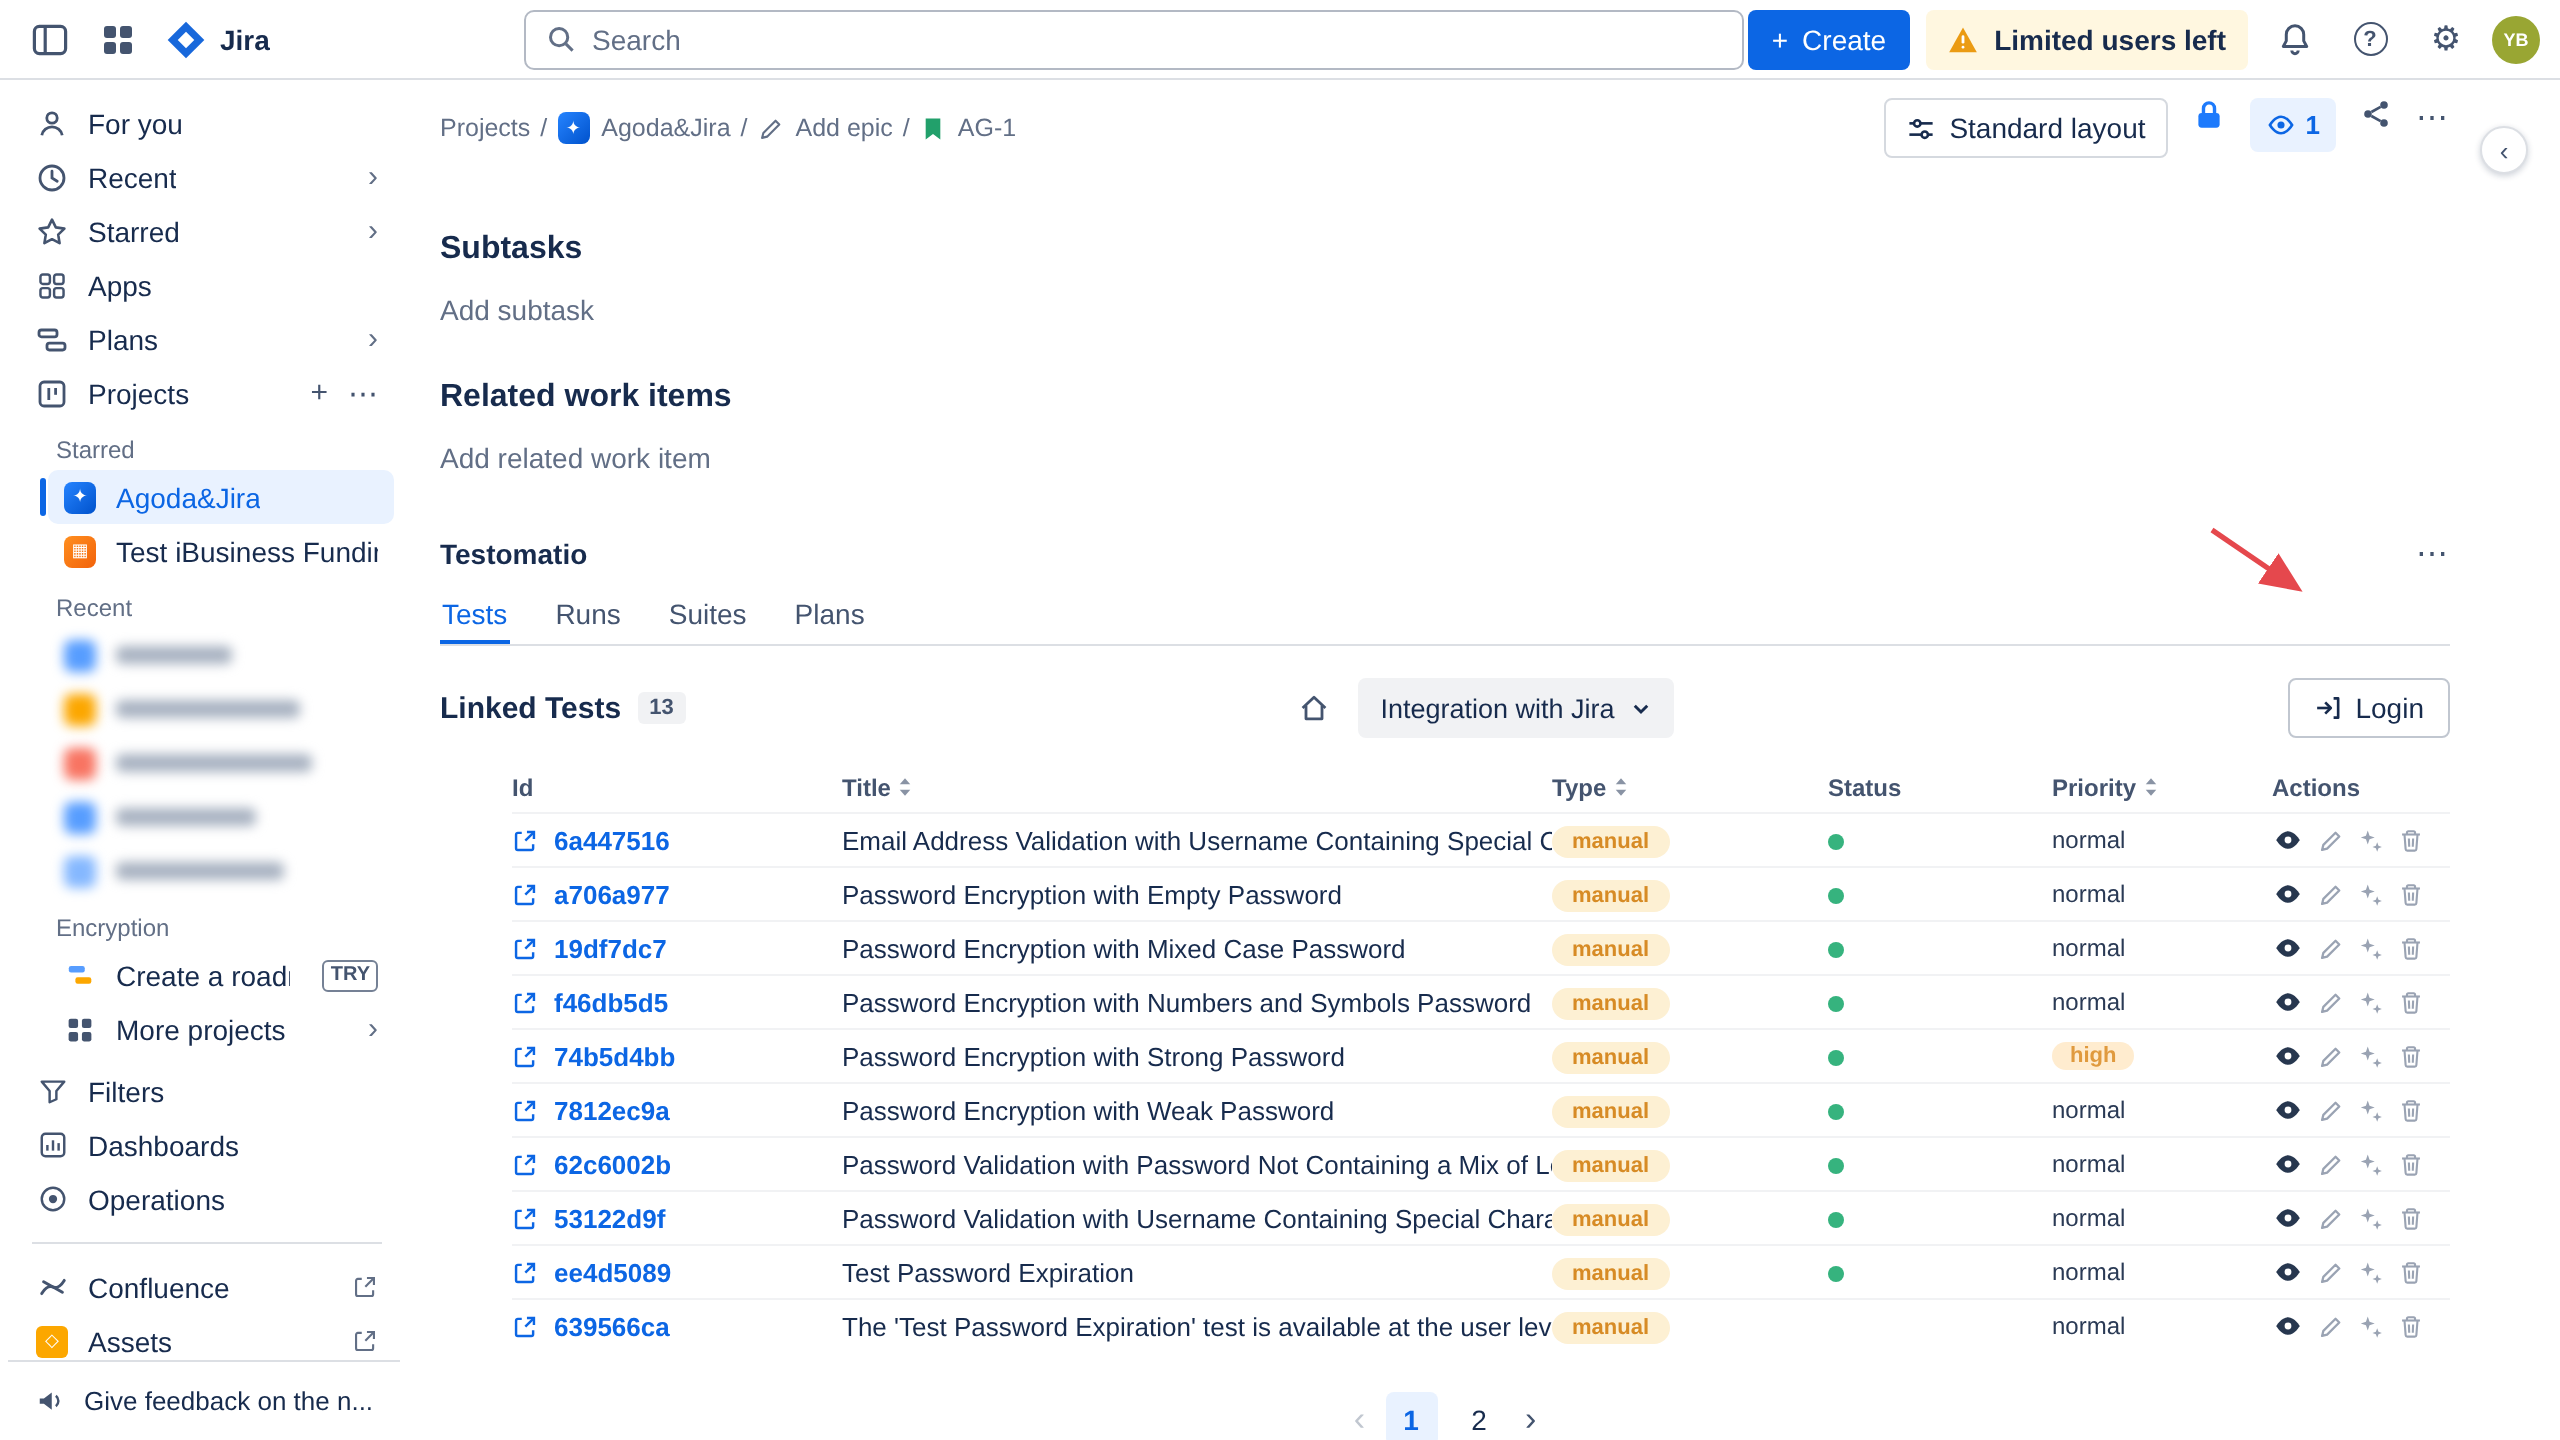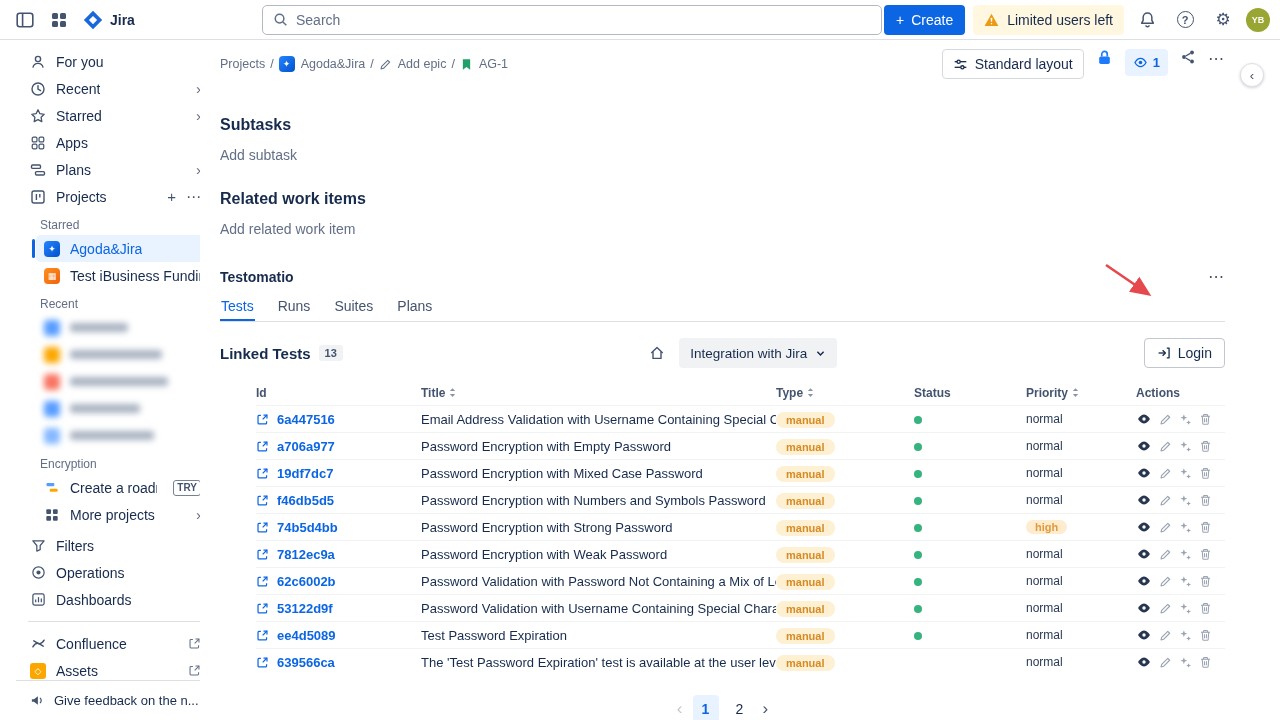--- a/index.html
+++ b/index.html
@@ -12,27 +12,27 @@
   .tb-left { display:flex; align-items:center; gap:4px; width:250px; flex:none; }
   .icon-btn { width:30px; height:30px; display:flex; align-items:center; justify-content:center; border-radius:4px; color:#44546f; cursor:pointer; background:none; border:none; }
   .logo-wrap { display:flex; align-items:center; gap:6px; padding:0 4px; }
   .logo-name { font-weight:700; font-size:14px; color:#172b4d; }
   .search-wrap { flex:1; max-width:656px; }
   .search-box { height:30px; border:1px solid #b3b9c4; border-radius:5px; display:flex; align-items:center; gap:8px; padding:0 10px; color:#626f86; background:#fff; }
   .search-box input { border:none; outline:none; flex:1; font-size:14px; font-family:inherit; color:#172b4d; background:transparent; }
   .search-box input::placeholder { color:#626f86; }
   .tb-right { margin-left:auto; display:flex; align-items:center; gap:8px; flex:none; }
   .btn-create { background:#0c66e4; color:#fff; border:none; border-radius:4px; height:30px; padding:0 12px; display:flex; align-items:center; gap:7px; font-size:14px; font-weight:500; font-family:inherit; cursor:pointer; }
-  .btn-limited { background:#fff7e0; color:#172b4d; border:none; border-radius:4px; height:30px; padding:0 11px; display:flex; align-items:center; gap:8px; font-size:14px; font-weight:400; font-family:inherit; cursor:pointer; }
+  .btn-limited { background:#fff7e0; color:#172b4d; border:none; border-radius:4px; height:30px; padding:0 11px; display:flex; align-items:center; gap:8px; font-size:14px; font-weight:700; font-family:inherit; cursor:pointer; }
   .gear-glyph { font-size:17px; line-height:1; }
   .help-circle { width:17px; height:17px; border:1.6px solid #44546f; border-radius:50%; font-size:11px; font-weight:700; display:flex; align-items:center; justify-content:center; }
   .avatar { width:24px; height:24px; border-radius:50%; background:#99a633; color:#fff; font-size:9px; font-weight:700; display:flex; align-items:center; justify-content:center; cursor:pointer; }
 
   
-  .sidebar { position:absolute; left:16px; top:40px; bottom:0; width:200px; border-right:1px solid #dcdfe4; background:#fff; display:flex; flex-direction:column; }
+  .sidebar { position:absolute; left:4px; top:40px; bottom:0; width:200px; border-right:1px solid #dcdfe4; background:#fff; display:flex; flex-direction:column; }
   .sb-scroll { flex:1; overflow:hidden; padding:8px 6px 0 6px; }
   .s-item { display:flex; align-items:center; gap:10px; height:27px; padding:0 8px; border-radius:5px; color:#172b4d; font-size:14px; cursor:pointer; position:relative; }
   .s-item .s-icon { width:16px; height:16px; color:#44546f; flex:none; display:flex; align-items:center; justify-content:center; }
   .s-item .s-label { white-space:nowrap; overflow:hidden; }
   .s-item .chev { margin-left:auto; color:#626f86; font-size:15px; line-height:1; }
   .s-item .row-actions { margin-left:auto; display:flex; gap:10px; color:#44546f; font-size:15px; }
   .s-item.selected { background:#e9f2ff; color:#0c66e4; font-weight:500; }
   .s-item.selected::before { content:""; position:absolute; left:-4px; top:4px; bottom:4px; width:3px; border-radius:2px; background:#0c66e4; }
   .s-section { font-size:12px; color:#626f86; padding:8px 8px 3px 10px; margin-left:8px; }
   .nested { margin-left:14px; }
@@ -315,36 +315,36 @@
       <span class="s-icon">
           <svg width="15" height="15" viewBox="0 0 16 16" fill="none" stroke="currentColor" stroke-width="1.3" stroke-linejoin="round">
             <path d="M2 3 H14 L9.8 8 V12.4 L6.2 14 V8 Z"></path>
           </svg>
         </span>
       <span class="s-label">Filters</span>
     </div>
     <div class="s-item">
       <span class="s-icon">
           <svg width="15" height="15" viewBox="0 0 16 16" fill="none" stroke="currentColor" stroke-width="1.3">
-            <circle cx="8" cy="8" r="6"></circle>
-            <circle cx="8" cy="8" r="2.2" fill="currentColor" stroke="none"></circle>
-          </svg>
-        </span>
-      <span class="s-label">Operations</span>
-    </div>
-    <div class="s-item">
-      <span class="s-icon">
-          <svg width="15" height="15" viewBox="0 0 16 16" fill="none" stroke="currentColor" stroke-width="1.3">
             <rect x="2" y="2" width="12" height="12" rx="2"></rect>
             <line x1="5" y1="11" x2="5" y2="8"></line>
             <line x1="8" y1="11" x2="8" y2="5.5"></line>
             <line x1="11" y1="11" x2="11" y2="7"></line>
           </svg>
         </span>
       <span class="s-label">Dashboards</span>
+    </div>
+    <div class="s-item">
+      <span class="s-icon">
+          <svg width="15" height="15" viewBox="0 0 16 16" fill="none" stroke="currentColor" stroke-width="1.3">
+            <circle cx="8" cy="8" r="6"></circle>
+            <circle cx="8" cy="8" r="2.2" fill="currentColor" stroke="none"></circle>
+          </svg>
+        </span>
+      <span class="s-label">Operations</span>
     </div>
 
     <div class="sb-divider"></div>
 
     <div class="s-item">
       <span class="s-icon">
           <svg width="15" height="15" viewBox="0 0 16 16" fill="none" stroke="currentColor" stroke-width="1.6" stroke-linecap="round">
             <path d="M2 11.5 C4.5 7.5 6.5 7 9 8.5 L13 10.8"></path>
             <path d="M14 4.5 C11.5 8.5 9.5 9 7 7.5 L3 5.2"></path>
           </svg>

